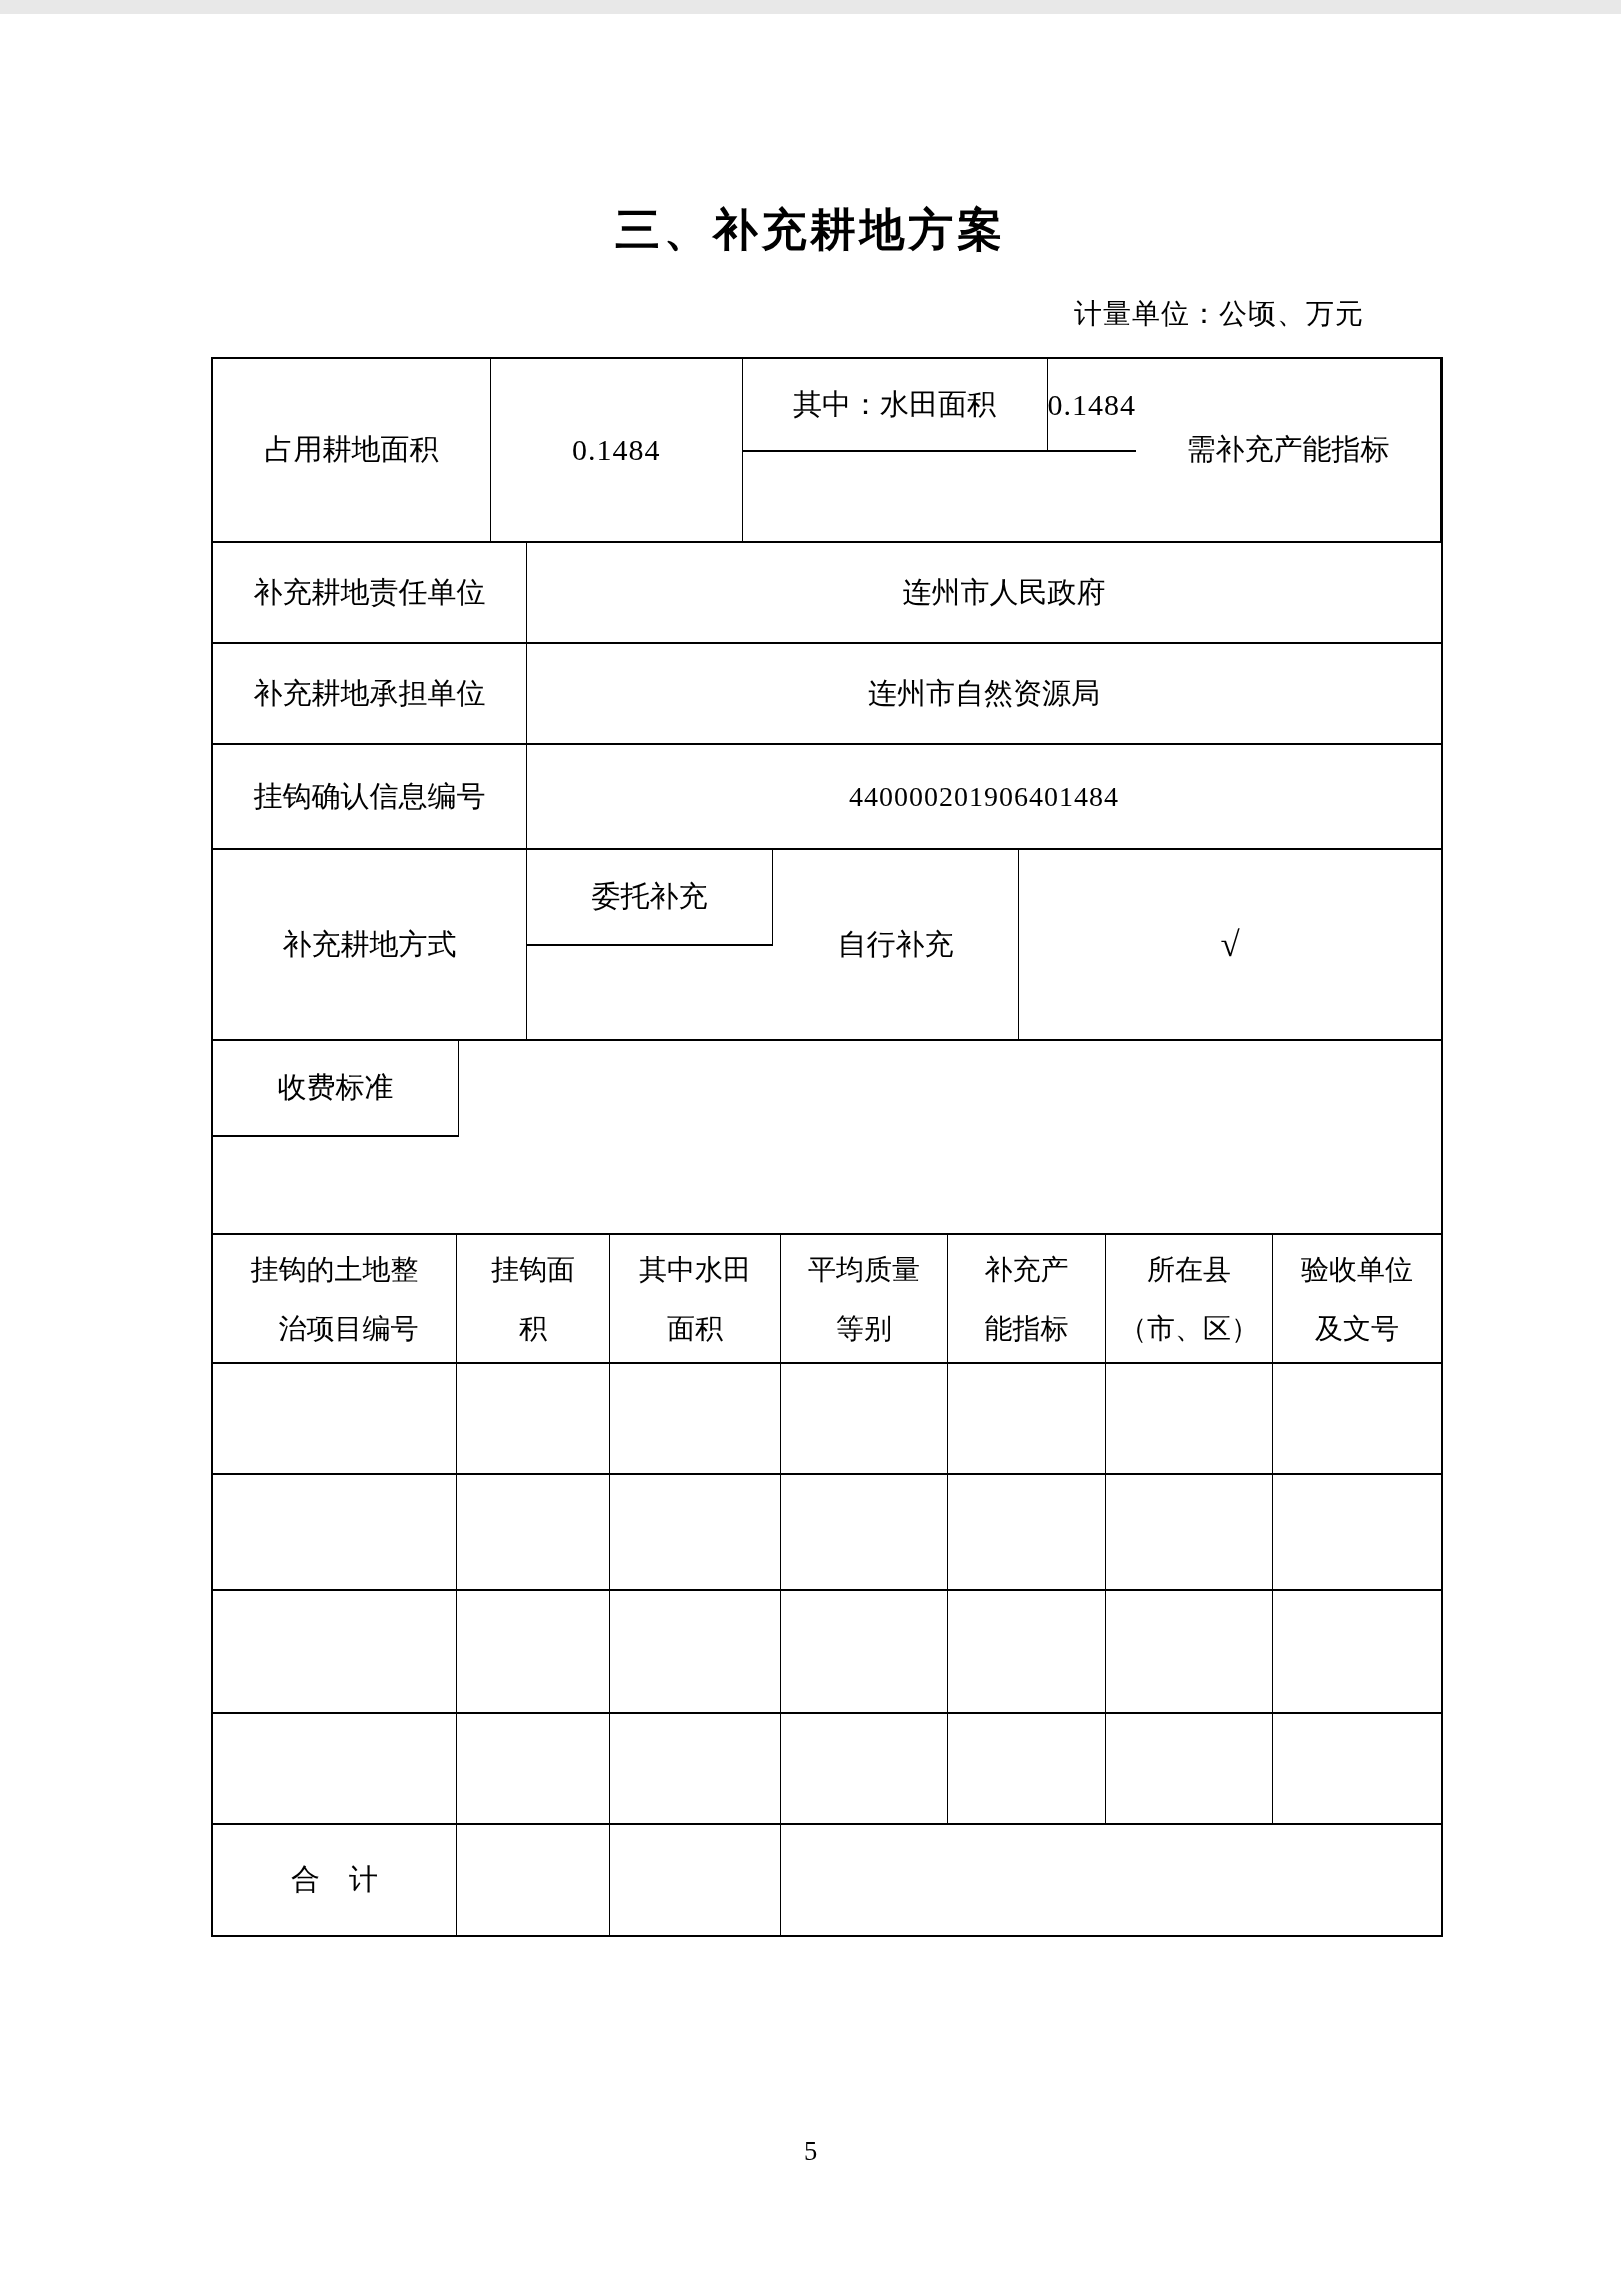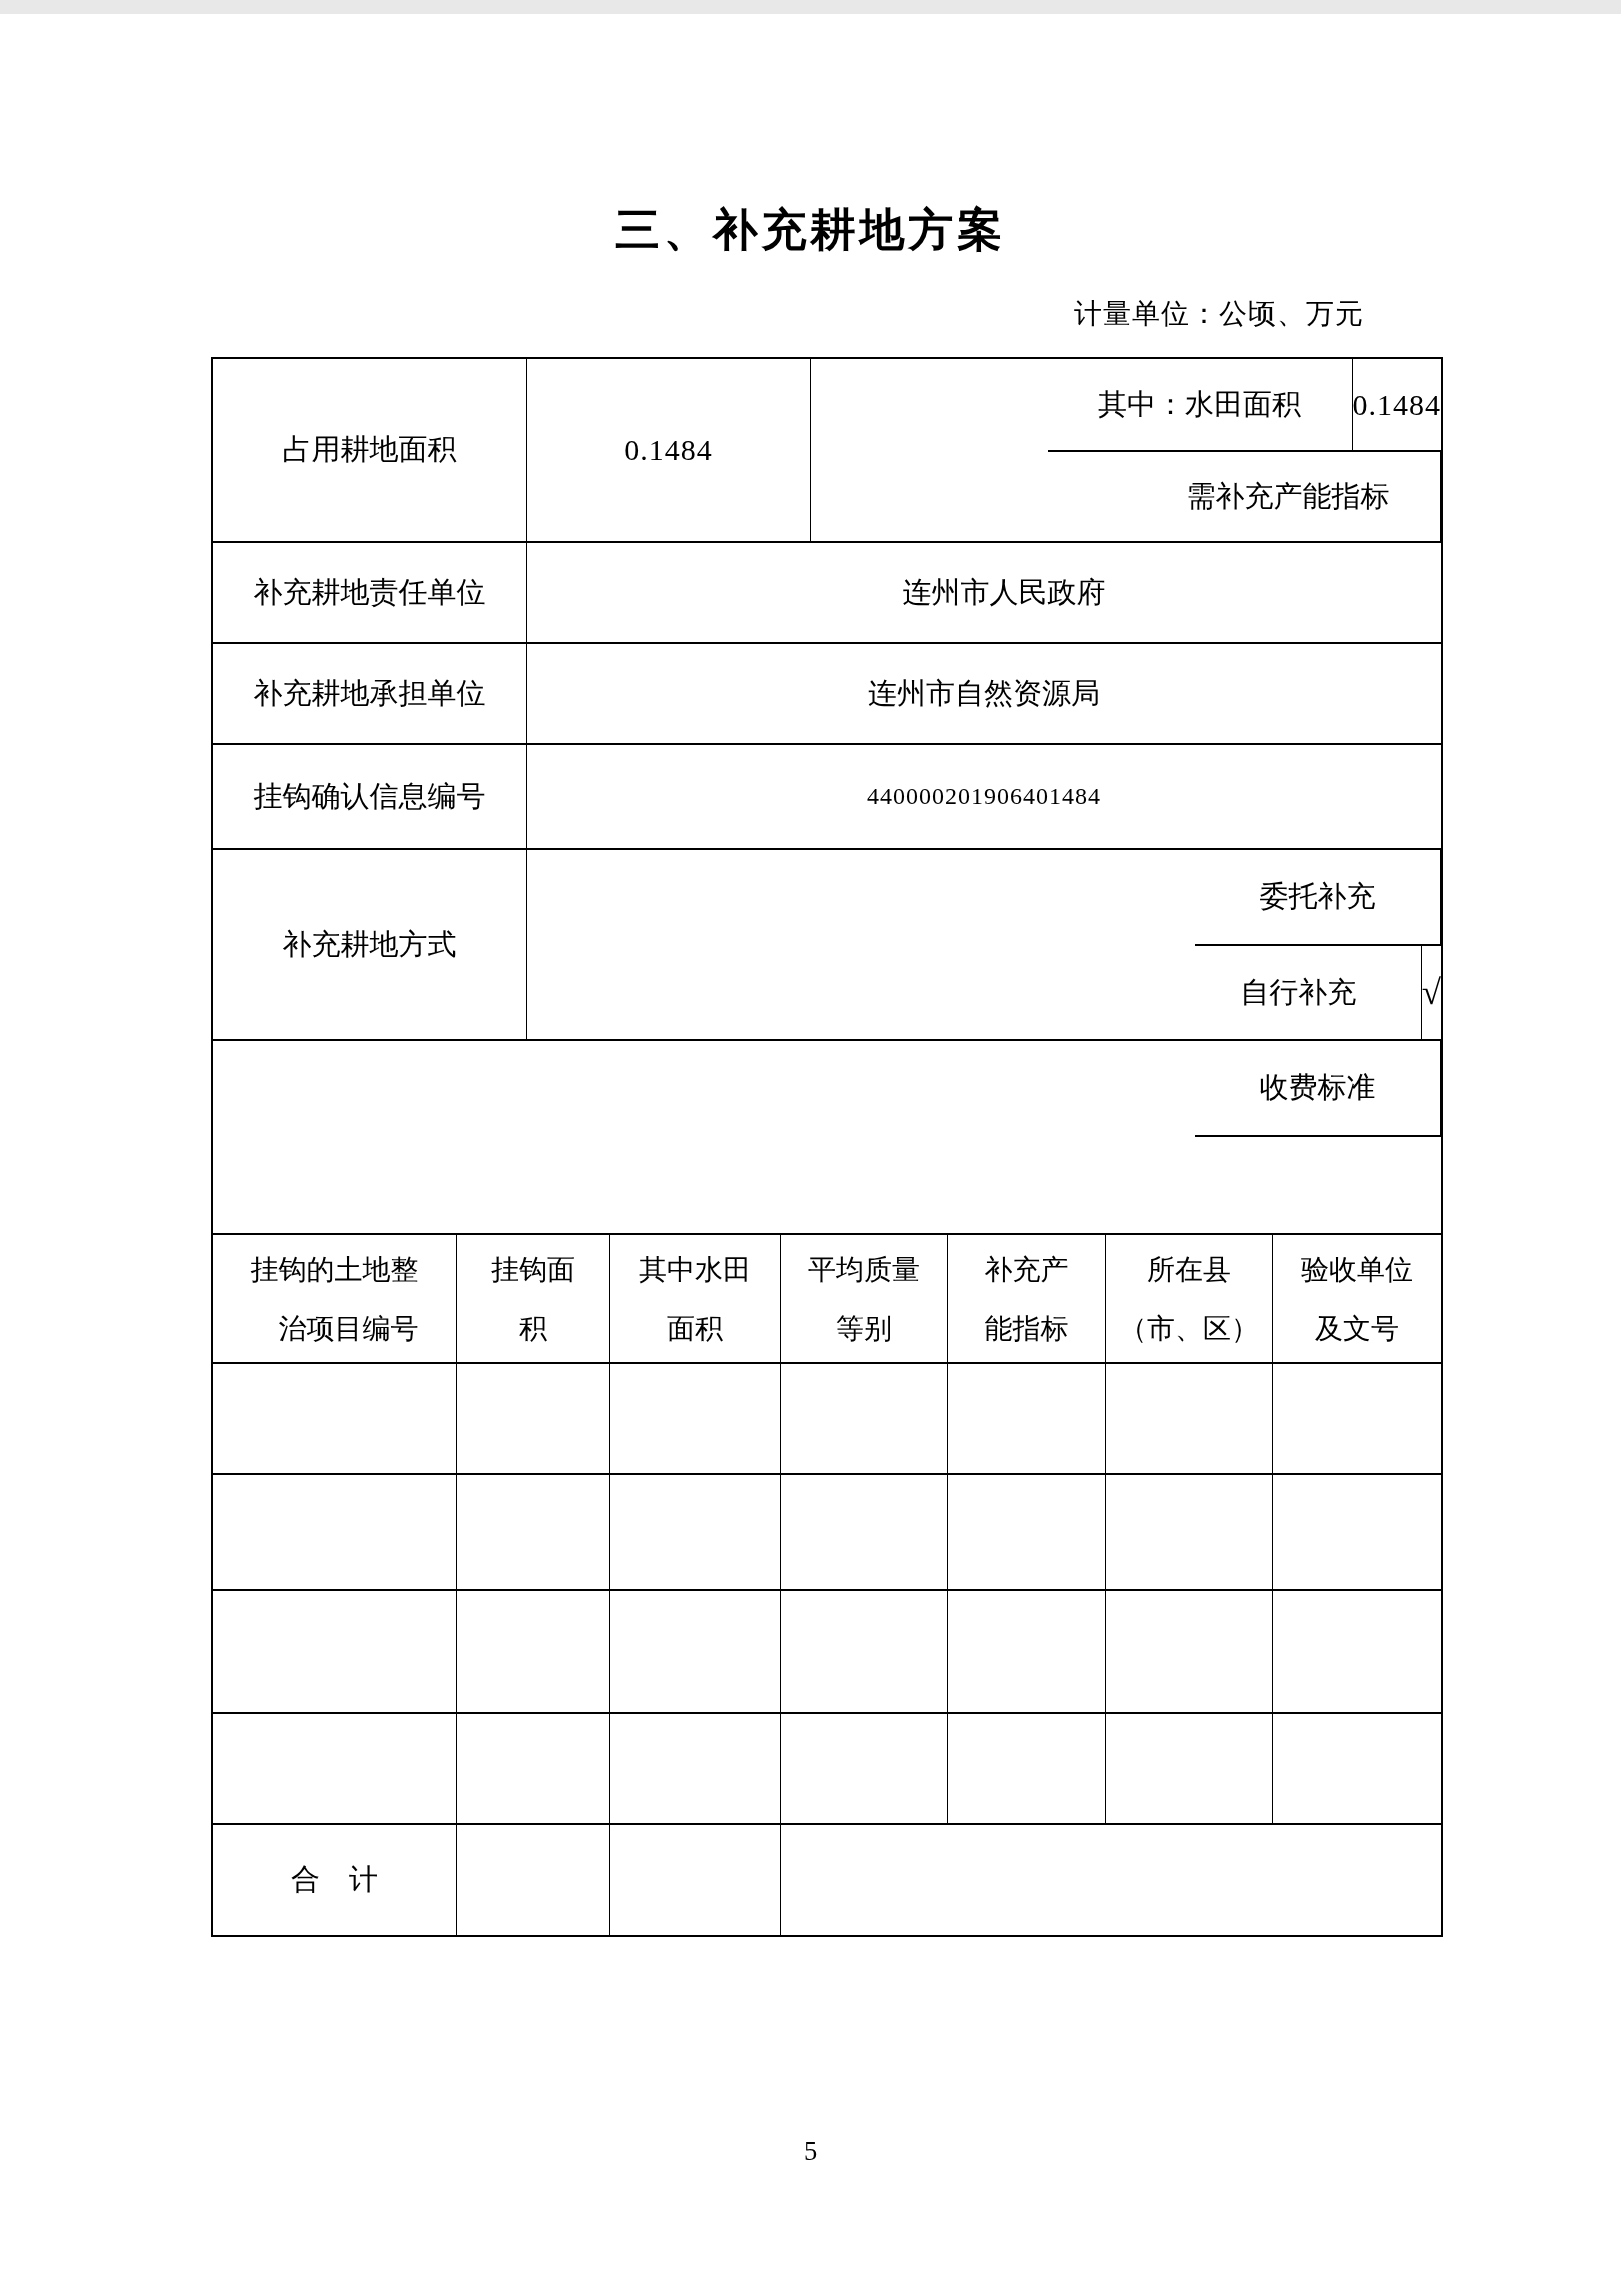--- a/index.html
+++ b/index.html
@@ -36,21 +36,21 @@
   .cell {
     box-sizing:border-box;
     border-right:1px solid #000;
     display:flex; align-items:center; justify-content:center;
     text-align:center;
     font-size:29px;
     overflow:hidden;
   }
   .cell.end { border-right:none; }
   .grow { flex:1 1 auto; }
-  .subcol { display:flex; flex-direction:column; flex:1 1 auto; box-sizing:border-box;align-items:flex-end; }
+  .subcol { display:flex; flex-direction:row; flex:1 1 auto; box-sizing:border-box; }
   .subrow { display:flex; box-sizing:border-box; border-bottom:2px solid #000; }
   .subrow.last { border-bottom:none; flex:1 1 auto; }
   .num { font-size:30px; letter-spacing:1px; }
   .hdr {
     font-size:28px;
     white-space:pre-line;
     line-height:59px;
   }
   .check { font-size:35px; }
   .section-title { font-size:30px; font-weight:bold; letter-spacing:2px; }
@@ -89,21 +89,21 @@
       <div class="cell end grow">连州市人民政府</div>
     </div>
 
     <div class="row" style="height:101px;">
       <div class="cell" style="width:314px;">补充耕地承担单位</div>
       <div class="cell end grow">连州市自然资源局</div>
     </div>
 
     <div class="row" style="height:105px;">
       <div class="cell" style="width:314px;">挂钩确认信息编号</div>
-      <div class="cell end num grow" style="font-size:24px;">440000201906401484</div>
+      <div class="cell end num grow" style="font-size:28px;">440000201906401484</div>
     </div>
 
     <div class="row" style="height:191px;">
       <div class="cell" style="width:314px;">补充耕地方式</div>
       <div class="subcol">
         <div class="subrow" style="height:96px;">
           <div class="cell" style="width:246px;">委托补充</div>
           <div class="cell end grow"></div>
         </div>
         <div class="subrow last">

